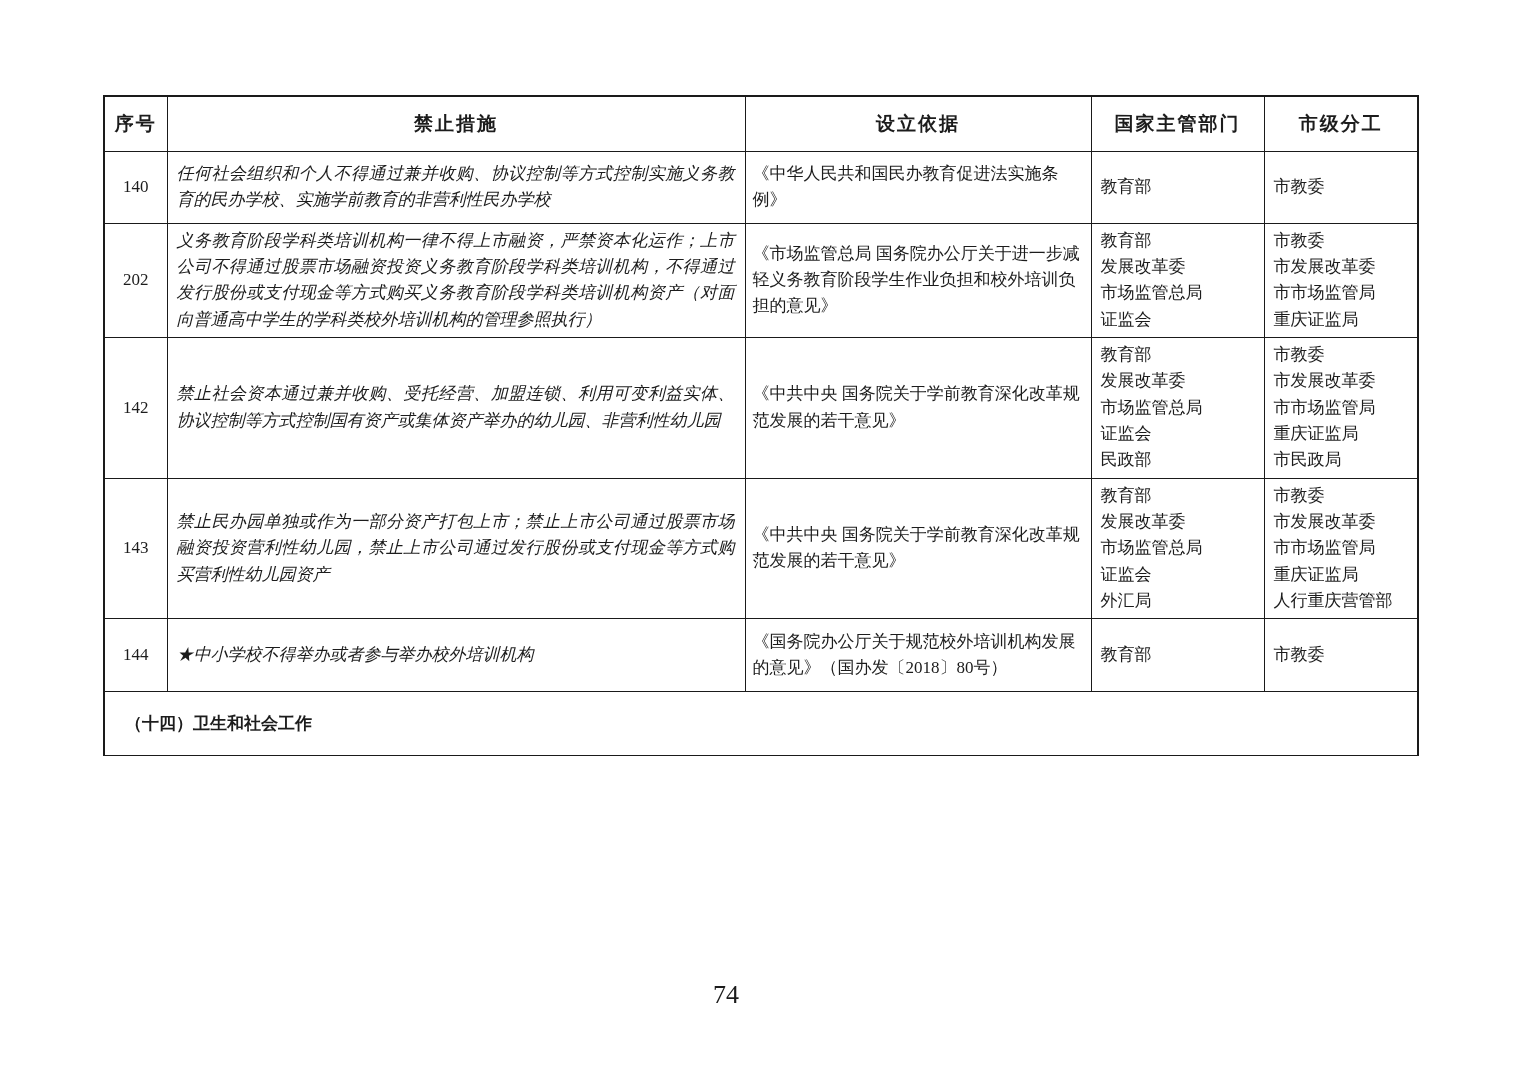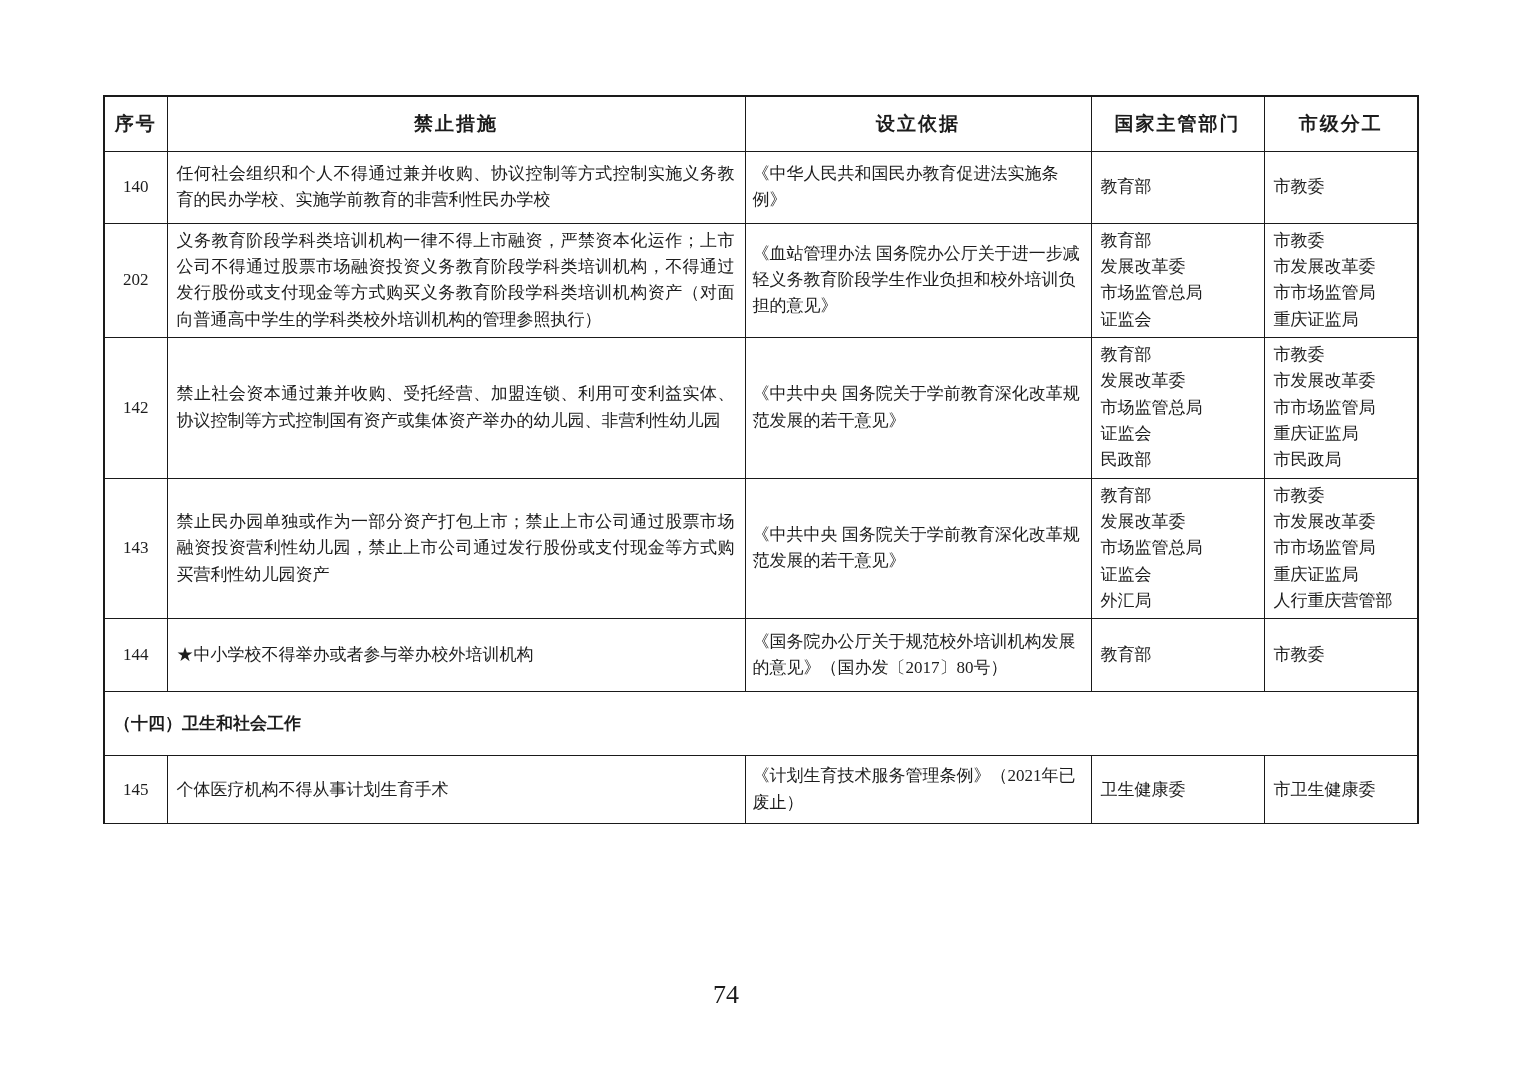--- a/index.html
+++ b/index.html
@@ -43,34 +43,35 @@
   table.neg-list tr > *:last-child  { border-right-width: 2.5px; }
   table.neg-list tr.last-row td:not(.ghost) { border-bottom-width: 2.5px; }
   td.no {
     text-align: center;
     font-family: "Liberation Serif", "DejaVu Serif", serif;
     margin-top: 28px;
   }
   td.measure {
     text-align: justify;
     padding: 4px 10px 4px 9px;
+    font-style: italic;
   }
   td.basis {
     padding: 4px 4px 4px 7px;
     white-space: pre-line;
   }
   td.dept {
     padding: 4px 4px 4px 9px;
     white-space: pre-line;
   }
   td.section-cell {
     font-family: "Liberation Sans", "DejaVu Sans", sans-serif;
     font-weight: bold;
     font-size: 20px;
-    padding-left: 9px;
+    padding-left: 20px;
   }
   td.ghost {
     border: none !important;
   }
   .page-number {
     position: absolute;
     left: 0;
     right: 0;
     top: 980px;
     text-align: center;
@@ -103,21 +104,21 @@
         <tr style="height: 72px;">
           <td class="no">140</td>
           <td class="measure">任何社会组织和个人不得通过兼并收购、协议控制等方式控制实施义务教育的民办学校、实施学前教育的非营利性民办学校</td>
           <td class="basis">《中华人民共和国民办教育促进法实施条例》</td>
           <td class="dept">教育部</td>
           <td class="dept">市教委</td>
         </tr>
         <tr style="height: 108px;">
           <td class="no">202</td>
           <td class="measure">义务教育阶段学科类培训机构一律不得上市融资，严禁资本化运作；上市公司不得通过股票市场融资投资义务教育阶段学科类培训机构，不得通过发行股份或支付现金等方式购买义务教育阶段学科类培训机构资产（对面向普通高中学生的学科类校外培训机构的管理参照执行）</td>
-          <td class="basis">《血站管理办法 国务院办公厅关于进一步减轻义务教育阶段学生作业负担和校外培训负担的意见》</td>
+          <td class="basis">《市场监管总局 国务院办公厅关于进一步减轻义务教育阶段学生作业负担和校外培训负担的意见》</td>
           <td class="dept">教育部
 发展改革委
 市场监管总局
 证监会</td>
           <td class="dept">市教委
 市发展改革委
 市市场监管局
 重庆证监局</td>
         </tr>
         <tr style="height: 118px;">
@@ -146,30 +147,23 @@
 外汇局</td>
           <td class="dept">市教委
 市发展改革委
 市市场监管局
 重庆证监局
 人行重庆营管部</td>
         </tr>
         <tr style="height: 73px;">
           <td class="no">144</td>
           <td class="measure">★中小学校不得举办或者参与举办校外培训机构</td>
-          <td class="basis">《国务院办公厅关于规范校外培训机构发展的意见》（国办发〔2017〕80号）</td>
+          <td class="basis">《国务院办公厅关于规范校外培训机构发展的意见》（国办发〔2018〕80号）</td>
           <td class="dept">教育部</td>
           <td class="dept">市教委</td>
         </tr>
         <tr style="height: 64px;">
           <td class="section-cell" colspan="5">（十四）卫生和社会工作</td>
-        </tr>
-        <tr style="height: 68px;">
-          <td class="no">145</td>
-          <td class="measure">个体医疗机构不得从事计划生育手术</td>
-          <td class="basis">《计划生育技术服务管理条例》（2021年已废止）</td>
-          <td class="dept">卫生健康委</td>
-          <td class="dept">市卫生健康委</td>
         </tr>
       </tbody>
   </table>
   <div class="page-number">74</div>
 </div>
 
 </body></html>

